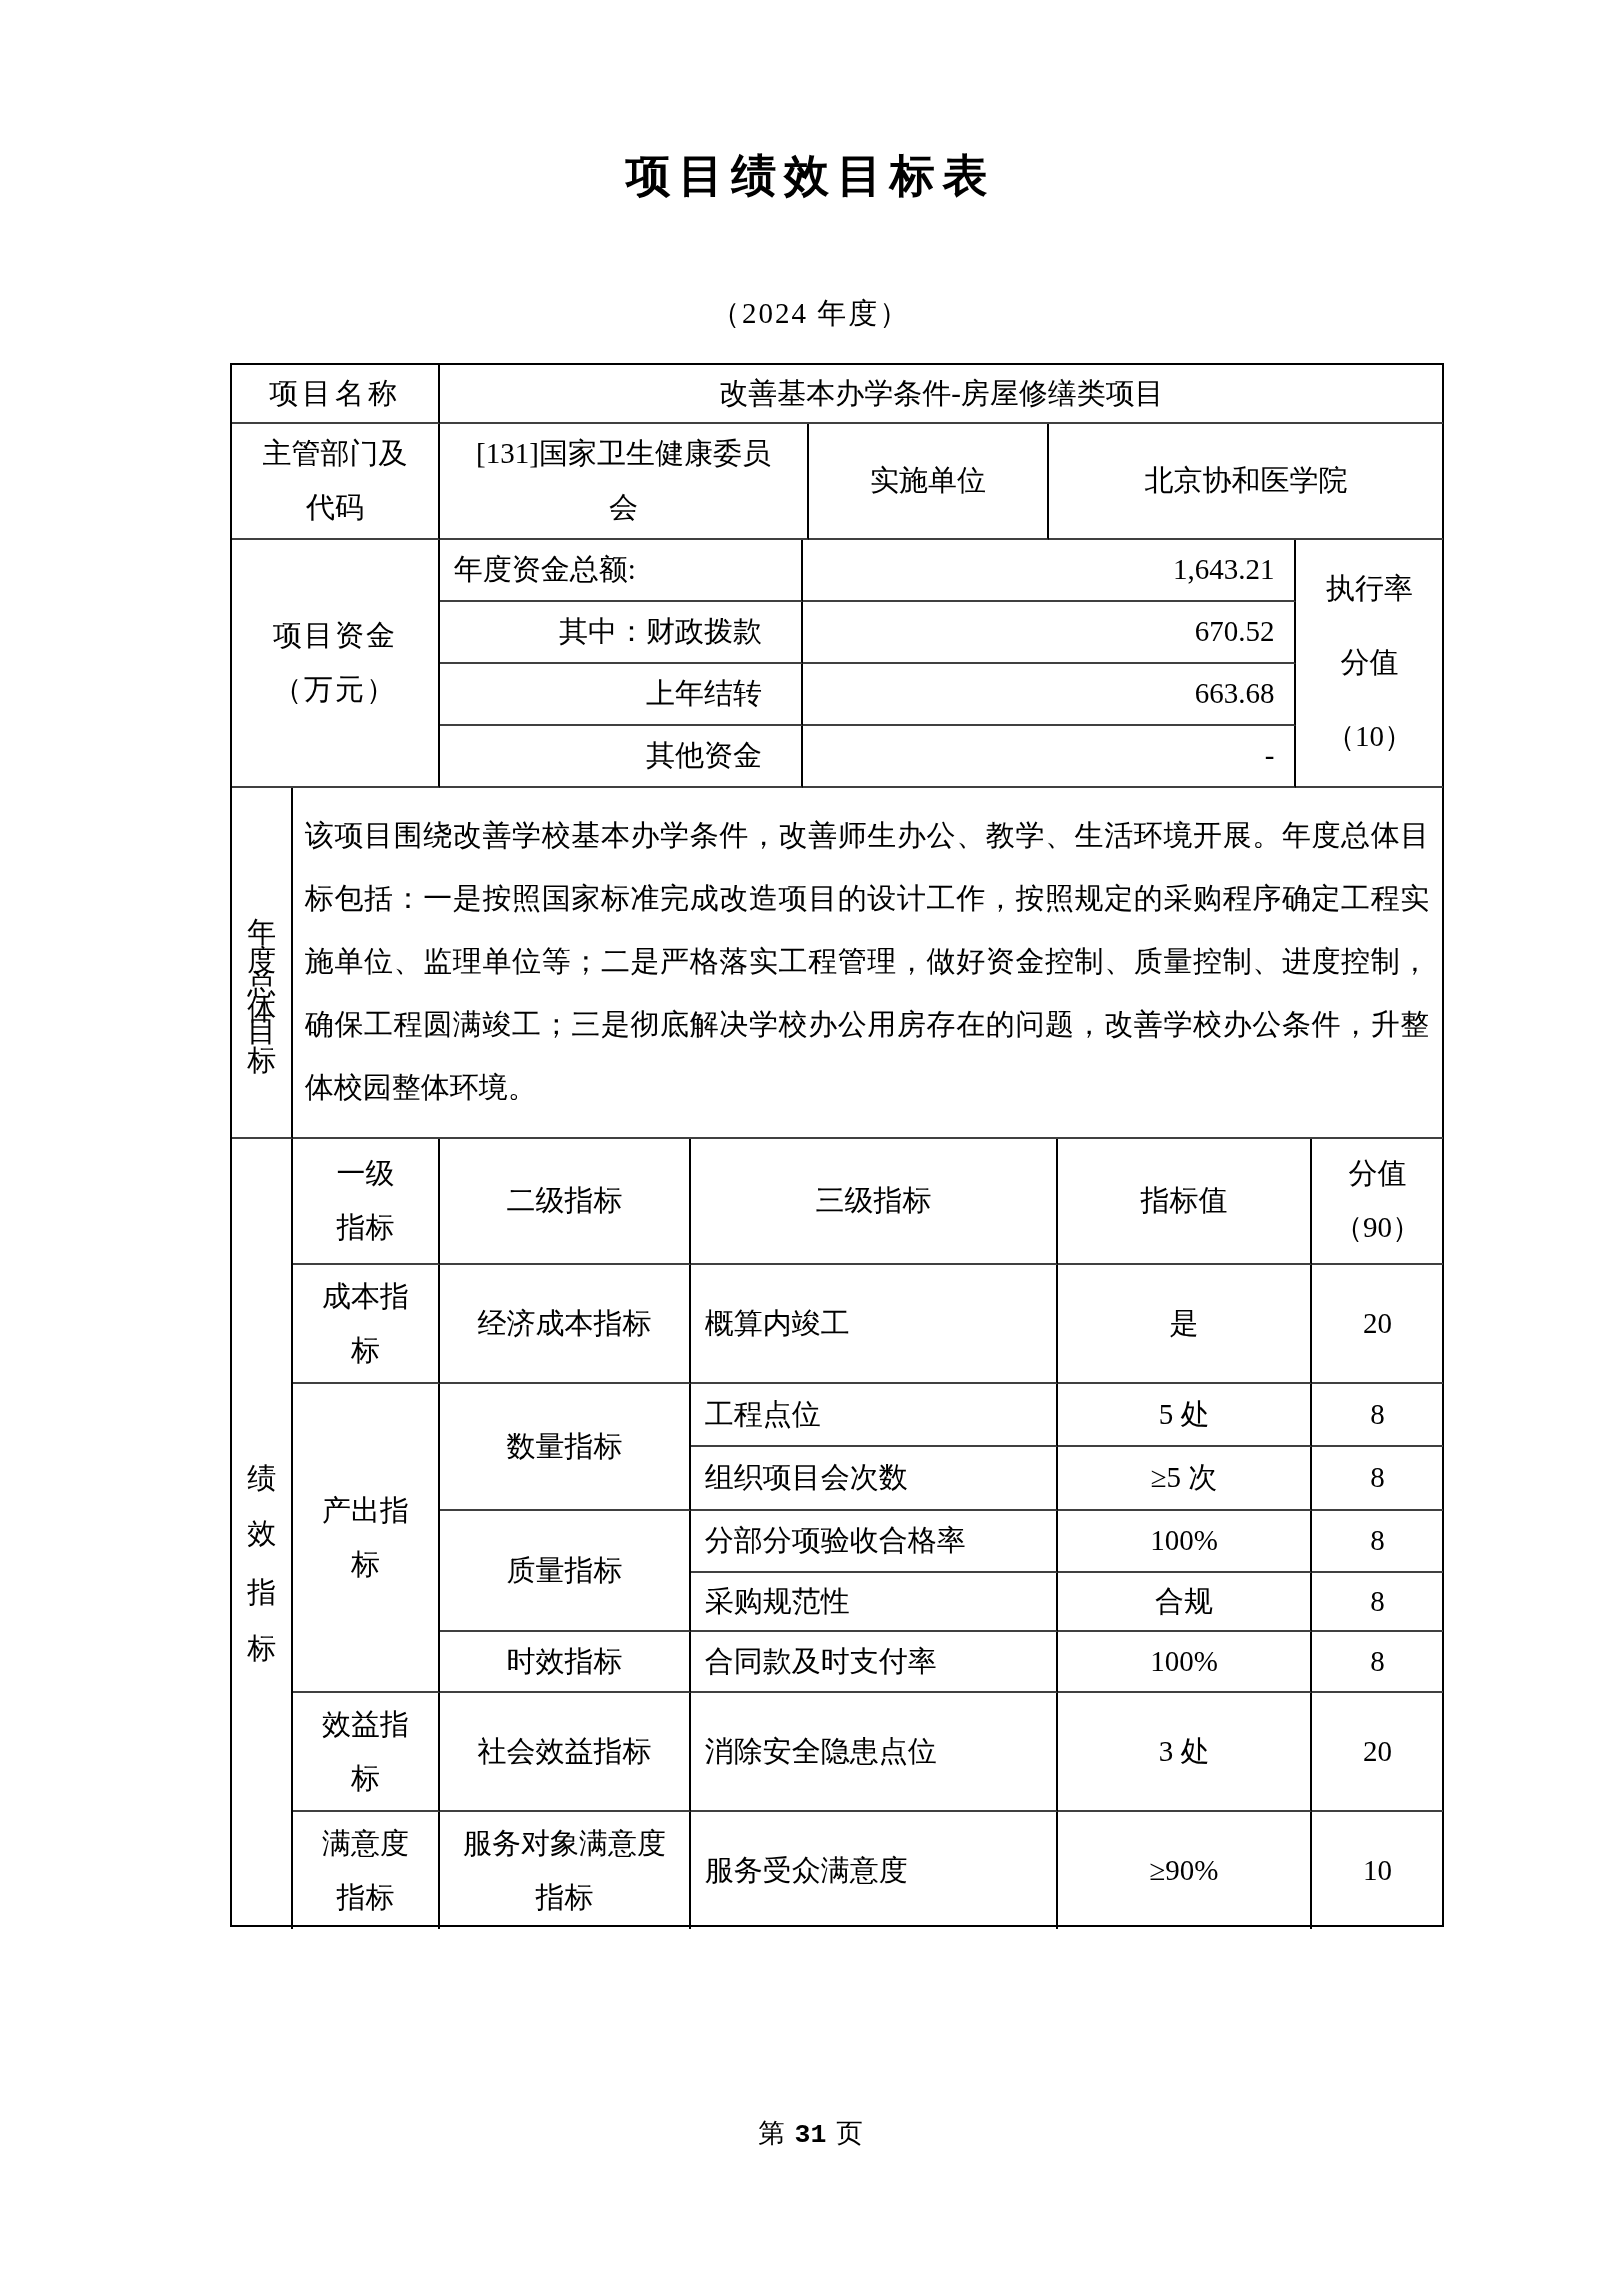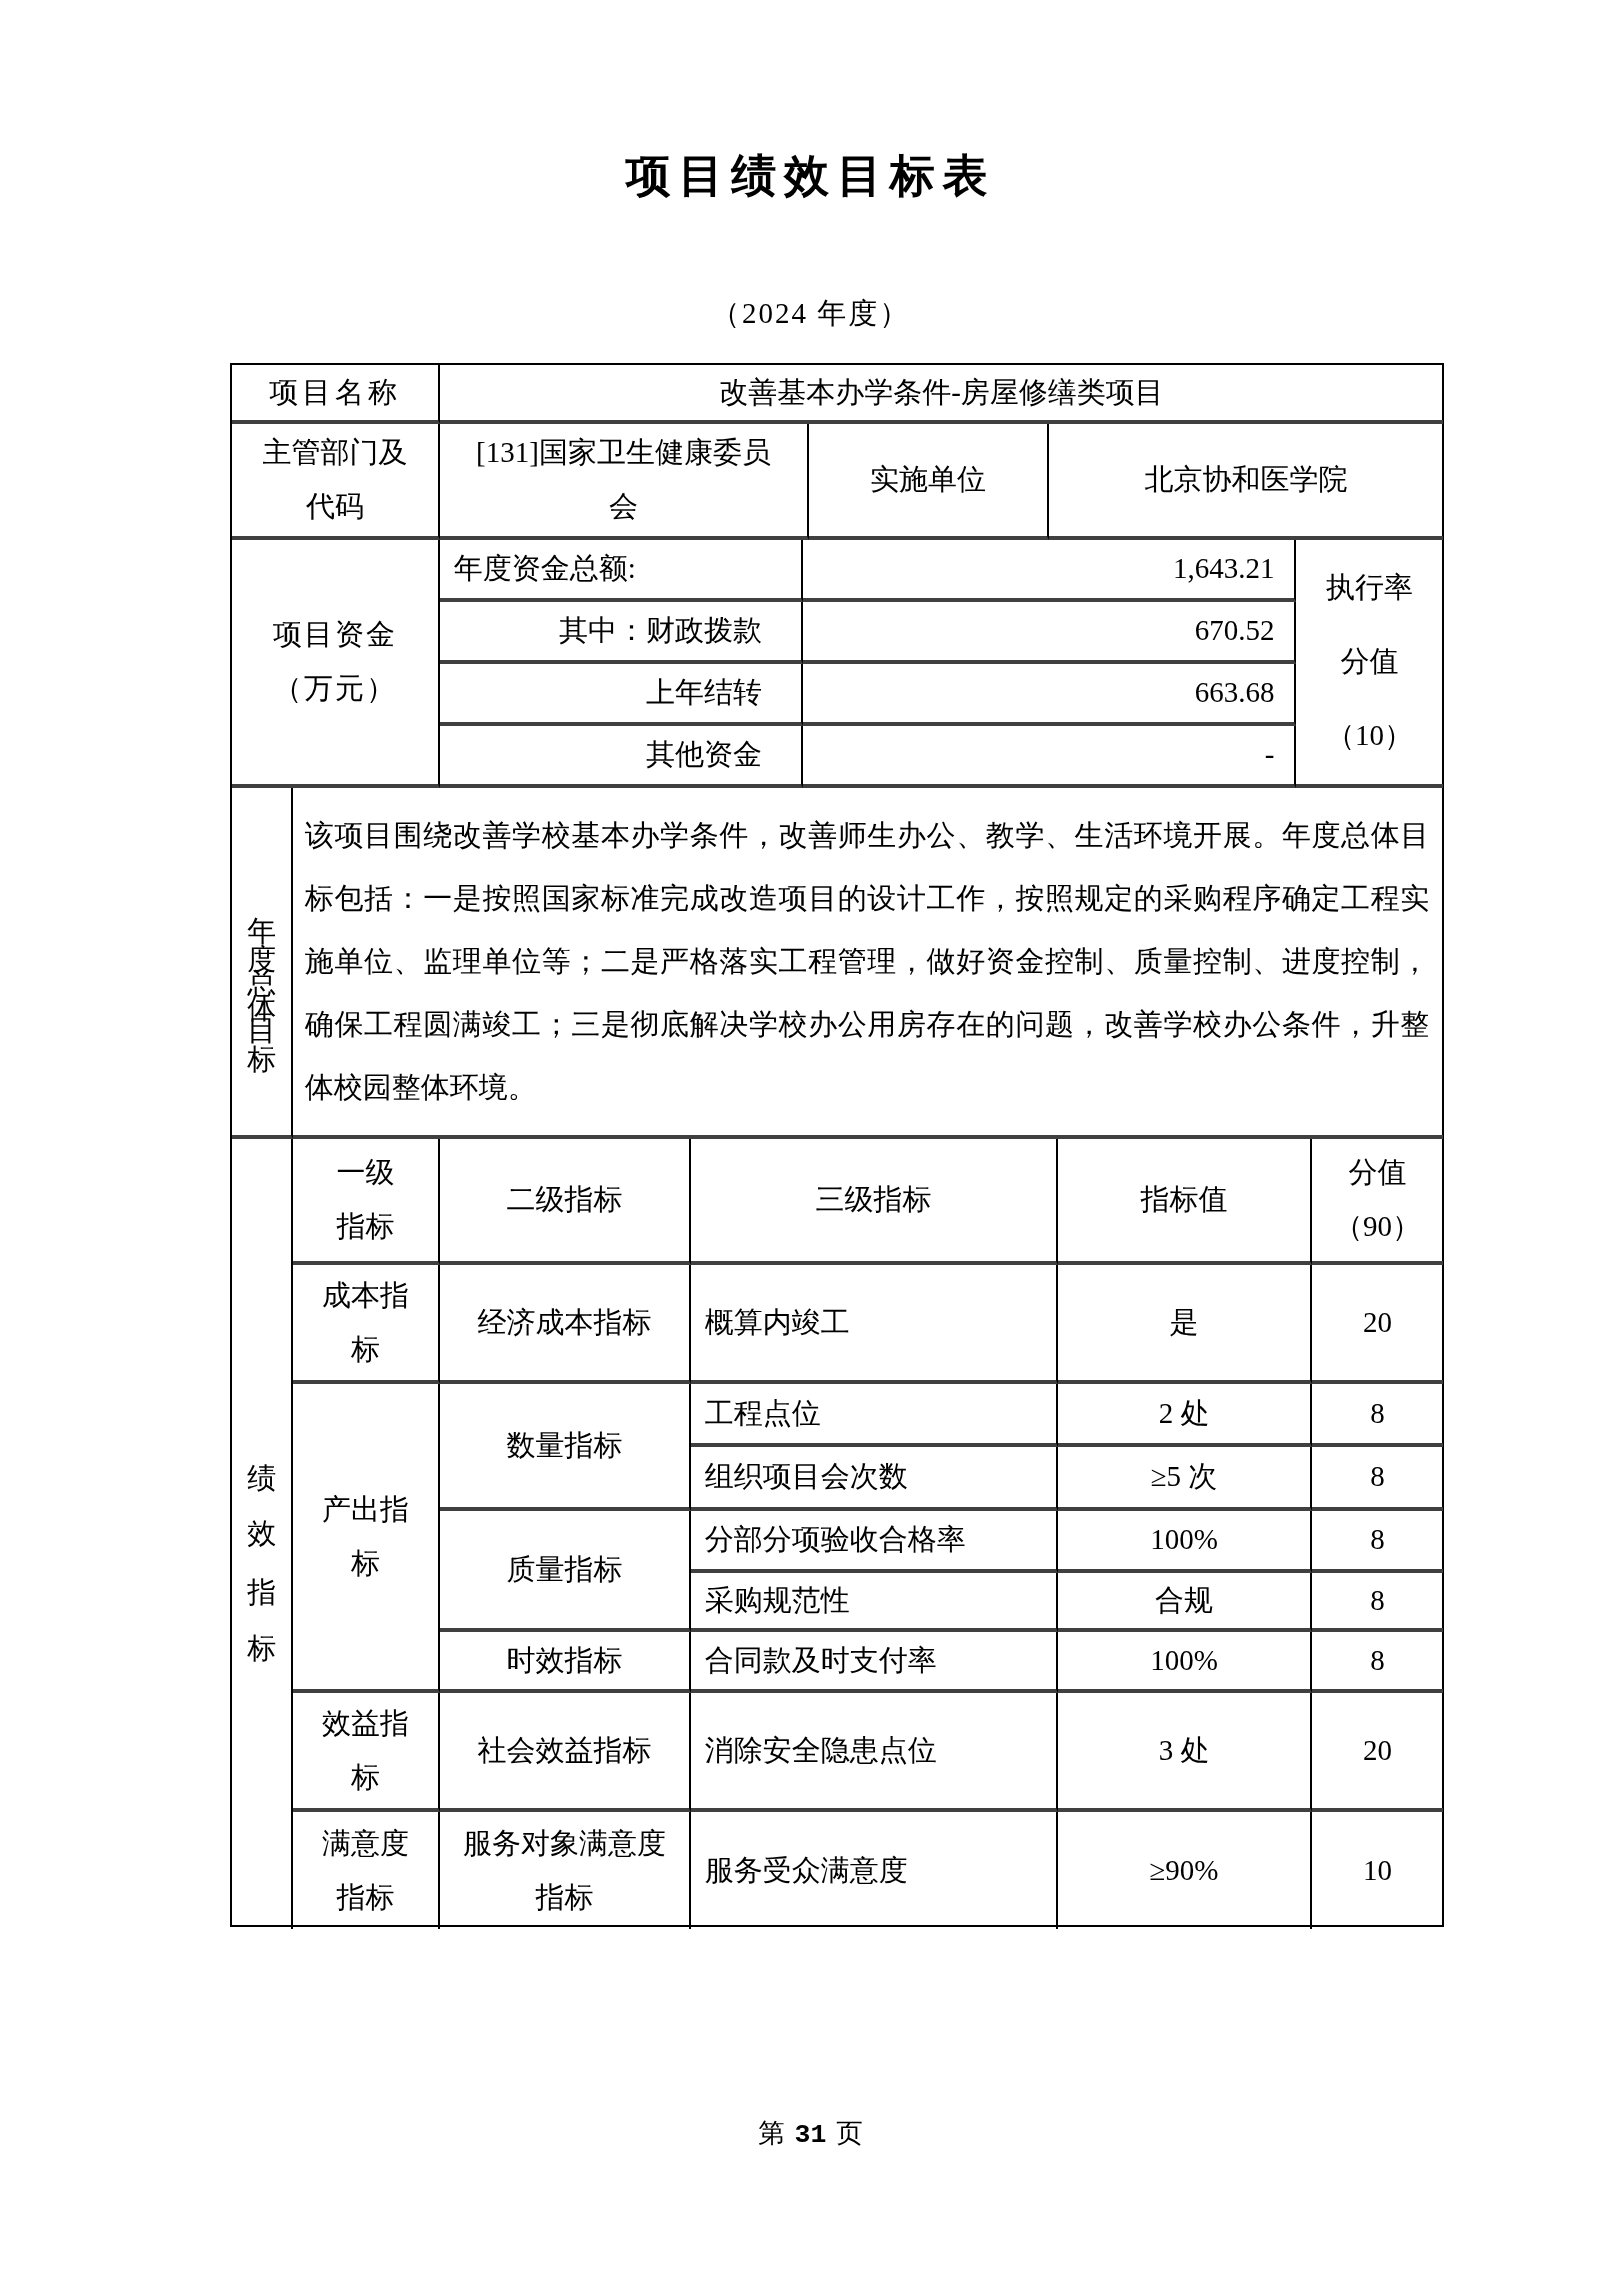--- a/index.html
+++ b/index.html
@@ -29,21 +29,21 @@
   }
   .grid{display:grid;}
   .cell{
     box-sizing:border-box;
     display:flex;align-items:center;justify-content:center;
     font-size:29px;line-height:1.85;
     white-space:pre-line;text-align:center;
     overflow:hidden;
   }
   .br{border-right:2px solid #000;}
-  .bb{border-bottom:4px solid #404040;}
+  .bb{border-bottom:2px solid #404040;}
   .left{justify-content:flex-start;text-align:left;padding-left:13.7px;}
   .right{justify-content:flex-end;text-align:right;}
   .vert{
     writing-mode:vertical-lr;text-orientation:upright;
     white-space:normal;
   }
   
   .secA{grid-template-columns:208px 369px 240px 394px;grid-template-rows:59px 116px;}
   .a-name-label{grid-column:1;grid-row:1;letter-spacing:3.9px;}
   .a-name-value{grid-column:2 / span 3;grid-row:1;}
@@ -139,21 +139,21 @@
       <div class="cell br bb" style="grid-column:3;grid-row:2">经济成本指标</div>
       <div class="cell br bb left" style="grid-column:4;grid-row:2">概算内竣工</div>
       <div class="cell br bb" style="grid-column:5;grid-row:2">是</div>
       <div class="cell bb" style="grid-column:6;grid-row:2">20</div>
 
       <div class="cell br bb" style="grid-column:2;grid-row:3 / span 5">产出指
 标</div>
 
       <div class="cell br bb" style="grid-column:3;grid-row:3 / span 2">数量指标</div>
       <div class="cell br bb left" style="grid-column:4;grid-row:3">工程点位</div>
-      <div class="cell br bb" style="grid-column:5;grid-row:3">2 处</div>
+      <div class="cell br bb" style="grid-column:5;grid-row:3">5 处</div>
       <div class="cell bb" style="grid-column:6;grid-row:3">8</div>
       <div class="cell br bb left" style="grid-column:4;grid-row:4">组织项目会次数</div>
       <div class="cell br bb" style="grid-column:5;grid-row:4">≥5 次</div>
       <div class="cell bb" style="grid-column:6;grid-row:4">8</div>
 
       <div class="cell br bb" style="grid-column:3;grid-row:5 / span 2">质量指标</div>
       <div class="cell br bb left" style="grid-column:4;grid-row:5">分部分项验收合格率</div>
       <div class="cell br bb" style="grid-column:5;grid-row:5">100%</div>
       <div class="cell bb" style="grid-column:6;grid-row:5">8</div>
       <div class="cell br bb left" style="grid-column:4;grid-row:6">采购规范性</div>

